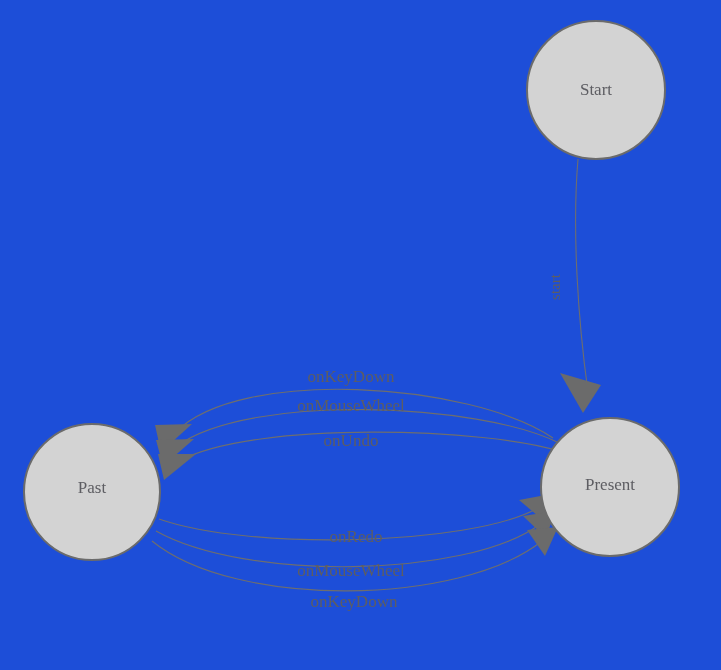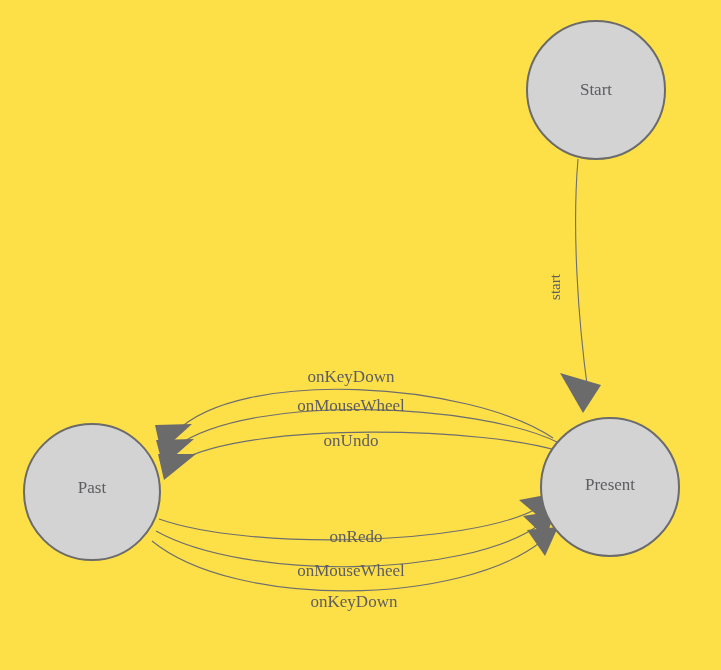--- a/index.html
+++ b/index.html
@@ -11,21 +11,21 @@
   body {
     width: 721px;
     height: 670px;
     font-family: "Liberation Serif", "DejaVu Serif", serif;
     overflow: hidden;
   }
   #diagram-root {
     position: relative;
     width: 721px;
     height: 670px;
-    background: #fde047;
+    background: #1d4ed8;
     text-align: center;
   }
   svg#graph-canvas {
     position: absolute;
     top: 0;
     left: 0;
     width: 721px;
     height: 670px;
     display: block;
   }

